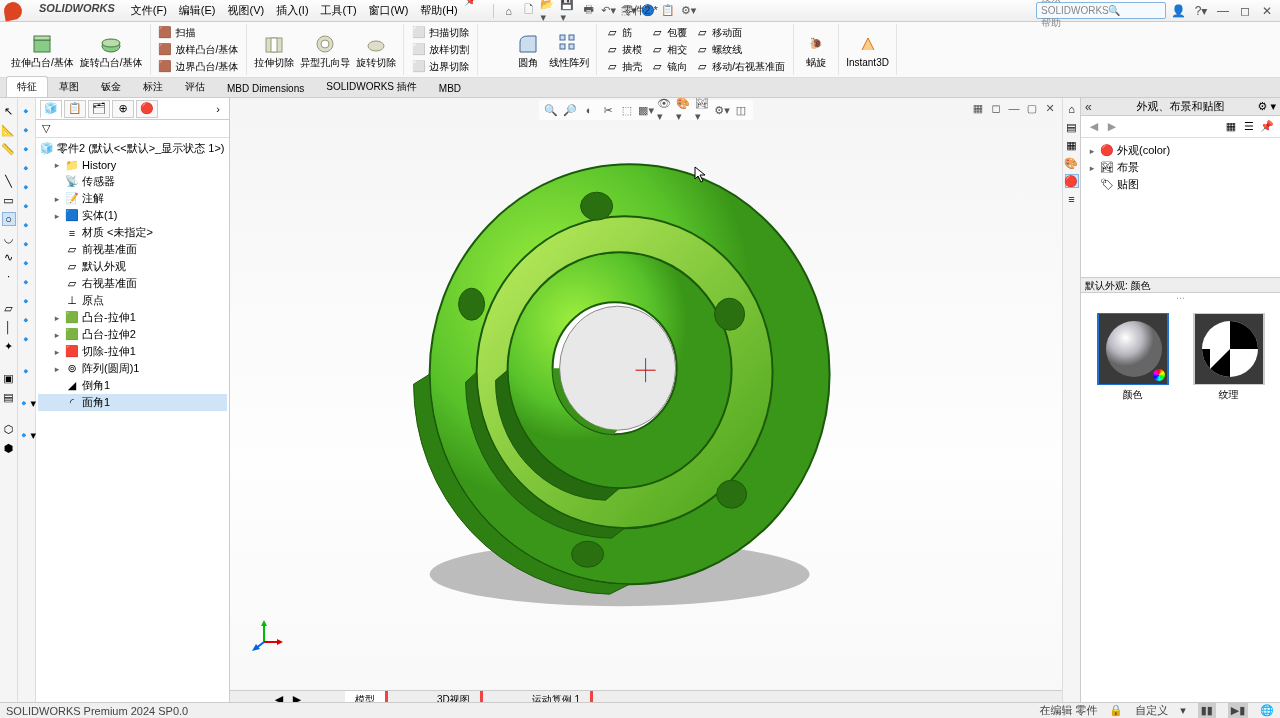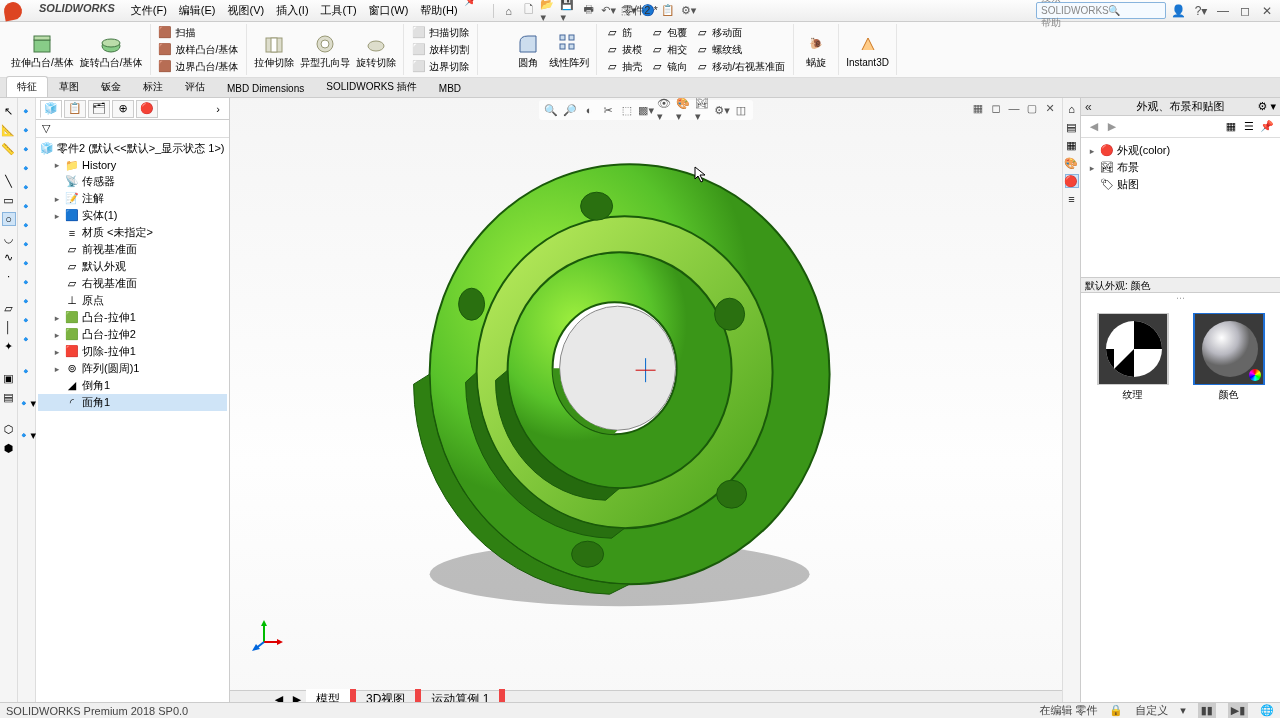--- a/index.html
+++ b/index.html
@@ -51,21 +51,21 @@
 .tn-ico { width:14px; height:14px; display:flex; align-items:center; justify-content:center; }
 .indent1 { padding-left:14px; }
 
 .viewport { flex:1; background:linear-gradient(#f5f5f5 0%,#fefefe 60%,#f8f8f8 100%); position:relative; overflow:hidden; }
 .vp-toolbar { position:absolute; top:2px; left:50%; transform:translateX(-50%); display:flex; gap:3px; background:rgba(255,255,255,0.7); padding:2px 4px; border-radius:3px; }
 .vp-toolbar2 { position:absolute; top:2px; right:4px; display:flex; gap:2px; }
 .vp-btn { width:16px; height:16px; display:flex; align-items:center; justify-content:center; cursor:default; color:#555; }
 .triad { position:absolute; left:20px; bottom:60px; width:30px; height:30px; }
 .flange { position:absolute; left:50%; top:50%; transform:translate(-56%,-56%); }
 .bottom-tabs { position:absolute; bottom:0; left:0; height:18px; display:flex; align-items:center; background:#eee; padding:0 40px; gap:0; border-top:1px solid #ccc; width:100%; }
-.btab { padding:2px 10px; font-size:12px; border-right:6px solid #ef4444; cursor:default; }
+.btab { padding:2px 10px; font-size:10px; border-right:3px solid #ef4444; cursor:default;margin-left:39px; }
 .btab.active { background:#fff; }
 
 .right-rail { width:18px; background:#f5f5f5; border-left:1px solid #ddd; display:flex; flex-direction:column; gap:4px; padding-top:4px; align-items:center; }
 .right-panel { width:200px; background:#fff; border-left:1px solid #ccc; display:flex; flex-direction:column; }
 .rp-title { height:18px; background:#e8e8e8; border-bottom:1px solid #ccc; display:flex; align-items:center; justify-content:center; font-size:10px; position:relative; }
 .rp-title .bk { position:absolute; left:4px; font-size:12px; color:#333; }
 .rp-tools { height:22px; border-bottom:1px solid #ddd; display:flex; align-items:center; gap:4px; padding:0 6px; }
 .rp-tree { padding:4px; }
 .rp-tree .tree-node { font-size:11px; }
 .rp-mid { height:16px; background:#eee; border-top:1px solid #ccc; border-bottom:1px solid #ccc; padding:1px 4px; font-size:10px; margin-top:80px; }
@@ -578,54 +578,54 @@
       <div class="tree-node">
           <span class="tn-exp"></span>
           <span class="tn-ico">🏷</span>
           <span>贴图</span>
         </div>
     </div>
     <div class="rp-mid">默认外观: 颜色</div>
     <div style="text-align:center;color:#888;font-size:9px;">⋯</div>
     <div class="rp-swatches">
       <div class="swatch">
-        <div class="swatch-box nb">
-            <svg width="70" height="70">
-              <rect width="70" height="70" fill="#3a3a3a"></rect>
-              <circle cx="35" cy="35" r="28" fill="#fff"></circle>
-              <path d="M35 7 A28 28 0 0 1 63 35 L35 35 Z" fill="#000"></path>
-              <path d="M35 63 A28 28 0 0 1 7 35 L35 35 Z" fill="#000"></path>
-              <path d="M15 15 L35 35 L15 55" fill="#fff"></path>
-            </svg>
-          </div>
-        <span>纹理</span>
-      </div>
-      <div class="swatch">
         <div class="swatch-box">
             <svg width="70" height="70">
               <defs>
                 <radialGradient id="sb" cx="35%" cy="30%">
                   <stop offset="0%" stop-color="#fff"></stop>
                   <stop offset="60%" stop-color="#b8b8c0"></stop>
                   <stop offset="100%" stop-color="#666"></stop>
                 </radialGradient>
               </defs>
               <rect width="70" height="70" fill="#3a3a3a"></rect>
               <circle cx="35" cy="35" r="28" fill="url(#sb)"></circle>
             </svg>
             <div style="position:absolute;right:2px;bottom:2px;width:12px;height:12px;background:conic-gradient(red,yellow,lime,cyan,blue,magenta,red);border-radius:50%;"></div>
           </div>
         <span>颜色</span>
       </div>
+      <div class="swatch">
+        <div class="swatch-box nb">
+            <svg width="70" height="70">
+              <rect width="70" height="70" fill="#3a3a3a"></rect>
+              <circle cx="35" cy="35" r="28" fill="#fff"></circle>
+              <path d="M35 7 A28 28 0 0 1 63 35 L35 35 Z" fill="#000"></path>
+              <path d="M35 63 A28 28 0 0 1 7 35 L35 35 Z" fill="#000"></path>
+              <path d="M15 15 L35 35 L15 55" fill="#fff"></path>
+            </svg>
+          </div>
+        <span>纹理</span>
+      </div>
     </div>
   </div>
 </div>
 
 <div class="statusbar">
-  <span>SOLIDWORKS Premium 2018 SP0.0</span>
+  <span>SOLIDWORKS Premium 2024 SP0.0</span>
   <div class="sr">
     <span>在编辑 零件</span>
     <span>🔒</span>
     <span>自定义</span>
     <span>▾</span>
     <span style="background:#ccc;padding:1px 3px;">▮▮</span>
     <span style="background:#ccc;padding:1px 3px;">▶▮</span>
     <span>🌐</span>
   </div>
 </div>

